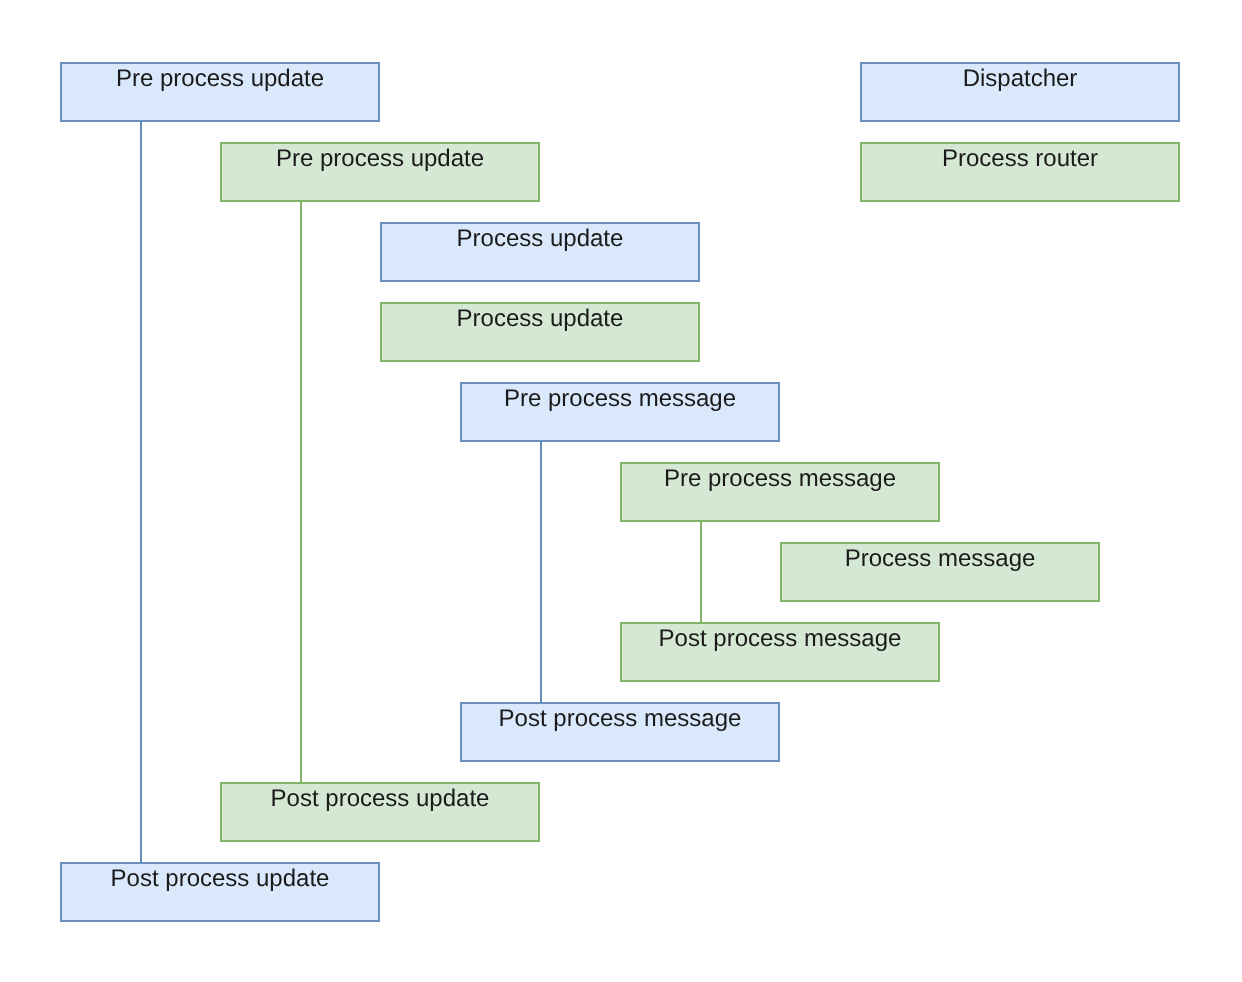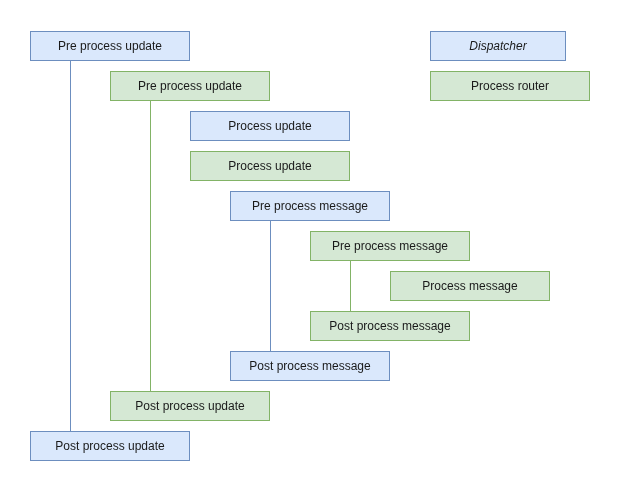--- a/index.html
+++ b/index.html
@@ -16,21 +16,20 @@
   #canvas {
     position: relative;
     width: 621px;
     height: 491px;
   }
   .node {
     position: absolute;
     box-sizing: border-box;
     border: 1px solid #000;
     display: flex;
-    align-items: center;
     justify-content: center;
     font-size: 12px;
     line-height: 14px;
     color: #1a1a1a;
     text-align: center;
     white-space: nowrap;
   }
   .node.blue {
     background: #dae8fc;
     border-color: #6c8ebf;
@@ -84,19 +83,19 @@
     </div>
     <div class="node blue" style="left: 230px; top: 351px; width: 160px; height: 30px;">
       <span>Post process message</span>
     </div>
     <div class="node green" style="left: 110px; top: 391px; width: 160px; height: 30px;">
       <span>Post process update</span>
     </div>
     <div class="node blue" style="left: 30px; top: 431px; width: 160px; height: 30px;">
       <span>Post process update</span>
     </div>
-    <div class="node blue" style="left: 430px; top: 31px; width: 136px; height: 30px; font-style: italic;">
+    <div class="node blue" style="left: 430px; top: 31px; width: 160px; height: 30px;">
       <span>Dispatcher</span>
     </div>
     <div class="node green" style="left: 430px; top: 71px; width: 160px; height: 30px;">
       <span>Process router</span>
     </div>
   </div>
 
 </body></html>

